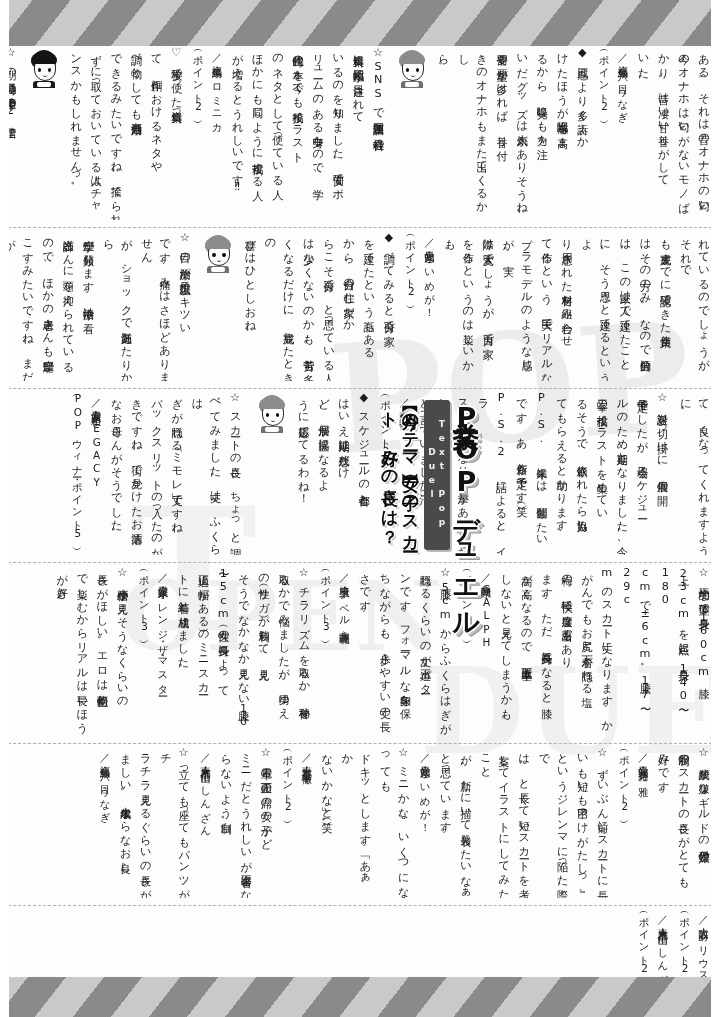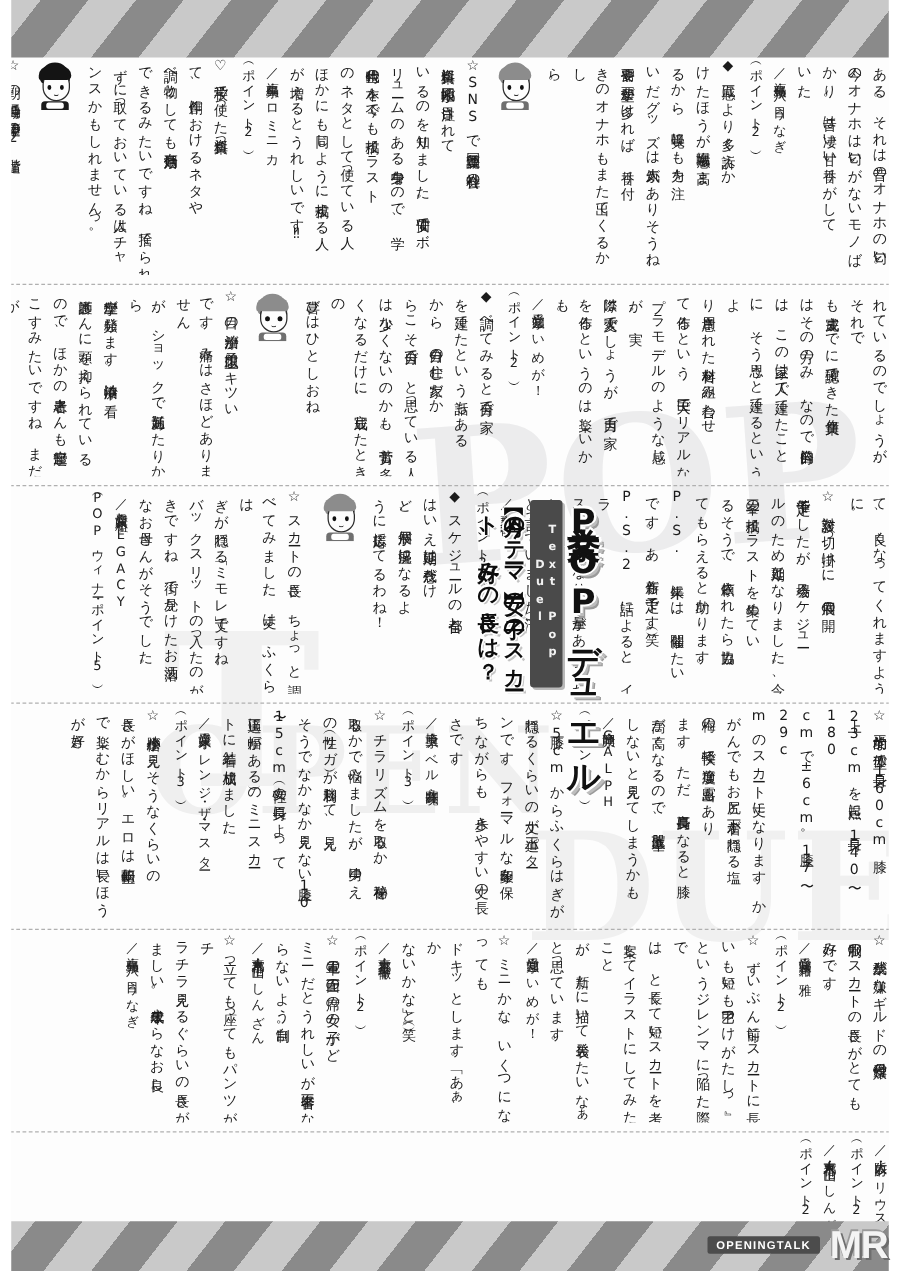--- a/index.html
+++ b/index.html
@@ -465,18 +465,14 @@
         </div>
       </div>
     </div>
 
   <div class="titleblock" style="top:400px; right:240px;">
     <div class="title-main">文拳POPデュエル</div>
     <div class="title-latin">Text Pop Duel</div>
     <div class="title-theme">【今月のテーマ】女の子のスカート、好みの長さは？</div>
   </div>
 
-  <div class="footer-brand">
-    <div class="footer-tag">OPENINGTALK</div>
-    <div class="footer-logo">MR</div>
-  </div>
 
 </div>
 
 </body></html>

